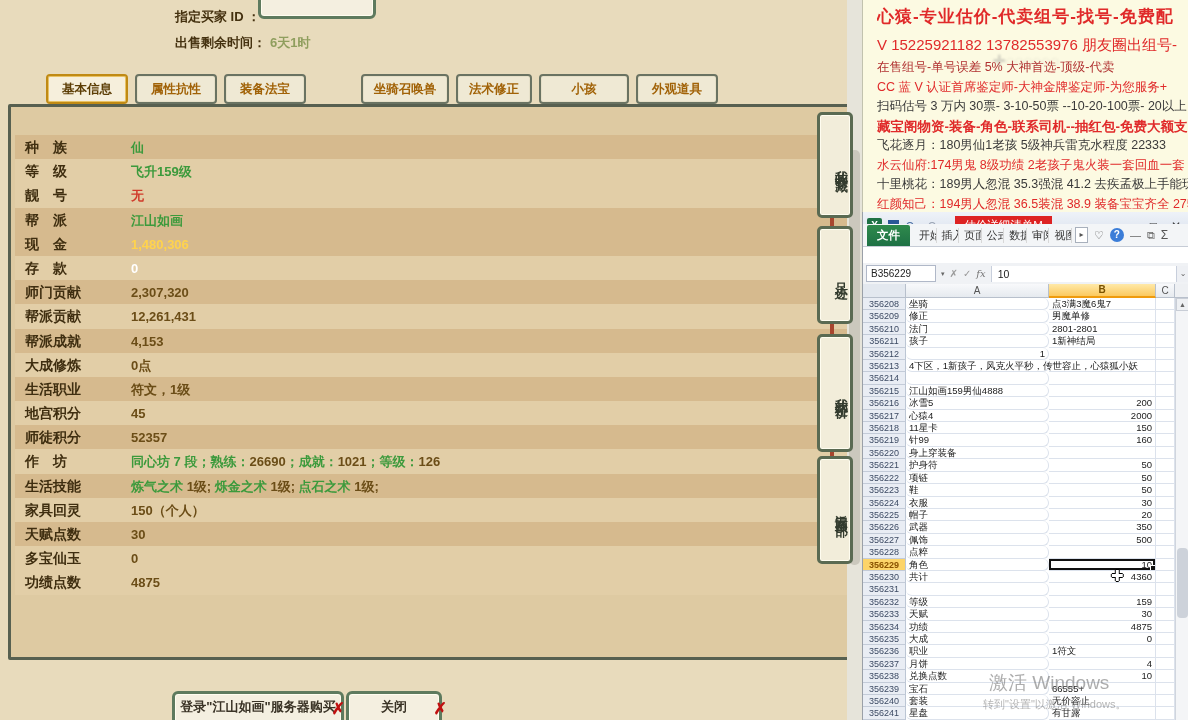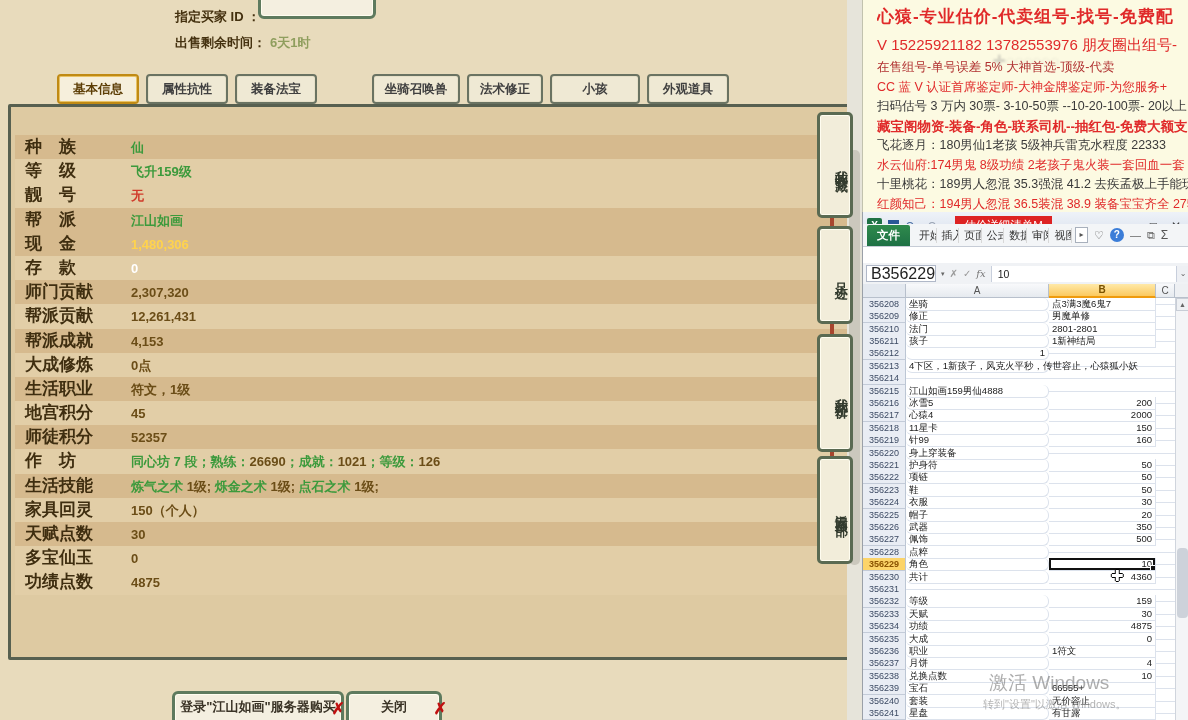--- a/index.html
+++ b/index.html
@@ -6,35 +6,35 @@
     font-family:"Liberation Sans",sans-serif;background:#e8dbbc;position:relative;}
 
   
   #game-area{position:absolute;left:0;top:0;width:862px;height:720px;background:#e8dbbc;}
   #top-partial-btn{position:absolute;left:258px;top:-8px;width:112px;height:21px;
     background:#f4efe0;border:3px solid #5e7a5e;border-radius:6px;box-shadow:inset 0 0 0 1px #fffdf0;}
   .hdr-line{position:absolute;left:175px;font-size:13px;font-weight:bold;color:#44310f;white-space:nowrap;}
   #buyer-line{top:8px;} #time-line{top:34px;}
   #time-value{color:#8f9e5e;margin-left:4px;}
 
-  #tabs{position:absolute;top:74px;left:17px;height:46px;display:flex;gap:7px;padding-left:40px;}
+  #tabs{position:absolute;top:74px;left:6px;height:46px;display:flex;gap:7px;padding-left:40px;}
   .tab{height:26px;line-height:26px;text-align:center;font-size:12.5px;font-weight:bold;
-    background:#efe9d4;border:2px solid #6a7362;border-radius:4px;color:#404040;
+    background:#efe9d4;border:2px solid #6a7362;border-radius:4px;color:#a16207;
     box-shadow:inset 0 0 0 1px #e6e0c8;}
   .tab:nth-child(1){width:78px;} .tab:nth-child(2){width:78px;} .tab:nth-child(3){width:78px;}
   .tab:nth-child(4){width:84px;margin-left:48px;} .tab:nth-child(5){width:72px;} .tab:nth-child(6){width:86px;}
   .tab:nth-child(7){width:78px;}
   .tab.active{background:#f6efdc;border-color:#c08a14;color:#5c3d05;box-shadow:inset 0 0 0 1px #e8c264;}
 
   #panel{position:absolute;left:8px;top:104px;width:842px;height:550px;
     background:#decaa2;border:3px solid #576050;border-radius:2px;}
   #info-rows{position:absolute;left:4px;right:4px;top:28px;}
   .g-row{height:24.2px;line-height:24.2px;white-space:nowrap;overflow:hidden;}
   .g-row.odd{background:#d6ba8e;} .g-row.even{background:#e2cea7;}
-  .g-label{display:inline-block;width:96px;padding-left:10px;font-size:17px;font-weight:bold;color:#3f2e10;font-family:Liberation Serif, serif;}
+  .g-label{display:inline-block;width:96px;padding-left:10px;font-size:14px;font-weight:bold;color:#3f2e10;font-family:Liberation Serif, serif;}
   .g-val{font-size:13px;font-weight:bold;margin-left:10px;}
   .c-green{color:#3c9a3c;} .c-red{color:#d03a2a;} .c-yellow{color:#ffd34d;}
   .c-white{color:#ffffff;} .c-brown{color:#6b4d17;} .c-dark{color:#3a3a3a;}
   .c-adred{color:#e02a2a;} .c-darkred{color:#b03030;}
 
   .vbtn{position:absolute;left:817px;width:30px;background:#f2edda;border:3px solid #5a6a52;
     border-radius:5px;box-shadow:inset 0 0 0 1px #fffdf0;z-index:6;
     writing-mode:vertical-rl;text-align:center;font-size:13px;font-weight:bold;color:#333b2e;letter-spacing:3px;}
   .vconn{position:absolute;left:830px;width:4px;background:#a8462e;z-index:5;}
   #page-scrollbar{position:absolute;left:847px;top:0;width:15px;height:720px;background:#e6e4da;}
@@ -81,41 +81,41 @@
   .ribbon-tab{font-size:11px;color:#333;padding:0 5px;border-right:1px solid #d8d8d8;white-space:nowrap;
     max-width:24px;overflow:hidden;}
   .mini-box{border:1px solid #a8b0bc;background:#fff;font-size:8px;color:#555;width:11px;height:14px;
     text-align:center;line-height:14px;margin-left:3px;}
   .rib-ic{margin-left:6px;font-size:11px;color:#666;}
   #help-ic{width:14px;height:14px;border-radius:50%;background:#3b7dd8;color:#fff;font-size:10px;
     font-weight:bold;text-align:center;line-height:14px;margin-left:6px;}
   #sigma-ic{margin-left:6px;margin-right:-5px;font-size:12px;color:#555;}
   #xl-fbar{position:absolute;left:0;top:51px;width:326px;height:22px;background:#f0f2f5;
     border-bottom:1px solid #b8bfca;display:flex;align-items:center;box-sizing:border-box;padding-left:3px;}
-  #name-box{width:64px;height:15px;background:#fff;border:1px solid #b0b8c8;font-size:16px;
+  #name-box{width:64px;height:15px;background:#fff;border:1px solid #b0b8c8;font-size:10px;
     line-height:15px;padding-left:4px;color:#222;}
   .fbar-ic{font-size:10px;color:#999;margin-left:5px;}
   #fx-ic{font-style:italic;font-family:"DejaVu Serif",serif;color:#777;}
   #formula-field{flex:1;height:16px;background:#fff;border-left:1px solid #c8cfdc;margin-left:5px;
     font-size:10.5px;line-height:16px;padding-left:6px;color:#222;}
   #fbar-chev{width:12px;height:16px;background:#eef0f4;border-left:1px solid #c8cfdc;
     font-size:8px;color:#666;text-align:center;line-height:16px;}
 
   #xl-colhdr{position:absolute;left:0;top:72px;width:326px;height:14px;display:flex;}
   .chc{box-sizing:border-box;border-right:1px solid #b8c0cc;border-bottom:1px solid #b8c0cc;
     background:linear-gradient(#f8f9fb,#e6eaef);font-size:10px;color:#555;text-align:center;line-height:13px;}
   #ch-corner{width:43px;background:#e3e8ef;}
   #ch-a{width:143px;} 
   #ch-b{width:107px;background:linear-gradient(#ffe9a8,#fbc95f);border-bottom:2px solid #ef9b0d;
     color:#7a5200;font-weight:bold;line-height:12px;}
   #ch-c{width:19px;} 
   #ch-sb{width:14px;background:#eef0f3;}
 
   #grid-rows{position:absolute;left:0;top:86px;width:312px;}
-  .x-row{display:flex;height:12.42px;align-items:center;}
+  .x-row{display:flex;height:12.42px;}
   .x-rh{box-sizing:border-box;width:43px;background:#e9edf4;border-right:1px solid #bcc6d4;
     border-bottom:1px solid #c3cbd8;font-size:9px;color:#3c4a63;text-align:center;line-height:12px;}
   .x-rh.sel{background:#fcd469;color:#8a5200;font-weight:bold;}
   .x-cell{box-sizing:border-box;border-right:1px solid #dce2ec;border-bottom:1px solid #dce2ec;
     font-size:9.5px;color:#222;line-height:12px;padding:0 3px;white-space:nowrap;overflow:hidden;}
   .x-a{width:143px;border-radius:6px;} .x-b{width:107px;} .x-c{width:19px;}
   .x-cell.num{text-align:right;}
   .x-a.spanover{overflow:visible;position:relative;z-index:3;}
   .x-b.selcell{position:relative;box-shadow:inset 0 0 0 2px #111;z-index:4;background:#fff;}
   .x-b.selcell::after{content:"";position:absolute;right:-1px;bottom:-1px;width:4px;height:4px;

